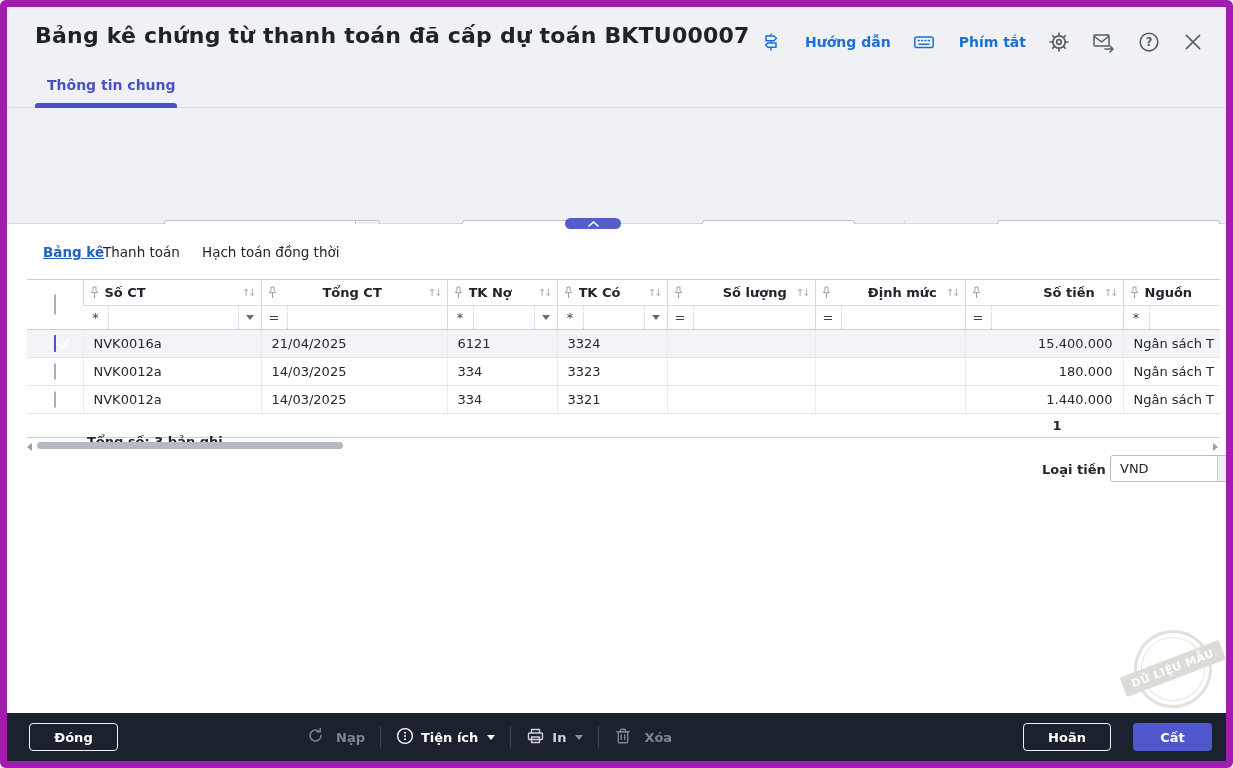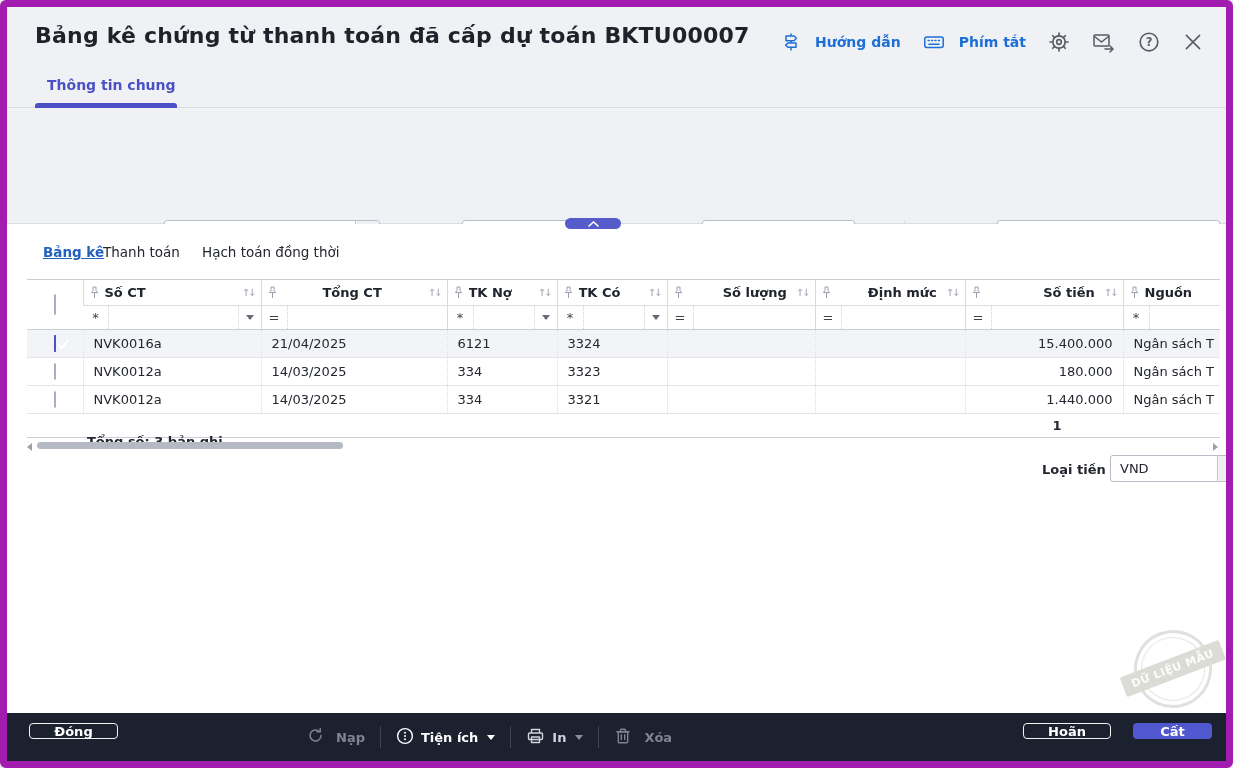--- a/index.html
+++ b/index.html
@@ -4,21 +4,21 @@
 <style>
   * { box-sizing: border-box; margin: 0; padding: 0; }
   body { margin:0; background:#e9eaee; font-family:"DejaVu Sans","Liberation Sans",sans-serif; }
   .window { position:relative; width:1233px; height:768px; background:#fff; border:7px solid #a21caf;
             border-radius:6px; overflow:hidden; color:#23262e; }
 
   
   .hdr { position:absolute; top:0; left:0; right:0; height:101px; background:#f0f1f5; border-bottom:1px solid #d9dce3; }
   .title { position:absolute; left:28px; top:16px; font-size:22px; font-weight:700; color:#1e222a; letter-spacing:.2px; }
   .hdr-actions { position:absolute; right:22px; top:20px; display:flex; align-items:center; gap:22px; height:30px; }
-  .hlink { display:flex; align-items:center; gap:14px; color:#1b6fd6; font-size:14px; font-weight:600; cursor:pointer; }
+  .hlink { display:flex; align-items:center; gap:24px; color:#1b6fd6; font-size:14px; font-weight:600; cursor:pointer; }
   .hicon { display:flex; align-items:center; cursor:pointer; }
   .main-tab { position:absolute; left:40px; top:70px; font-size:14px; font-weight:700; color:#4b51c5; cursor:pointer; }
   .tab-underline { position:absolute; left:28px; top:96px; width:142px; height:5px; background:#4b51c5; border-radius:3px 3px 0 0; }
 
   
   .formsec { position:absolute; top:101px; left:0; right:0; height:116px; background:#f0f1f5; border-bottom:1px solid #d9dce3; }
   .flabel { position:absolute; font-size:13px; font-weight:700; color:#23262e; white-space:nowrap; }
   .fbox { position:absolute; height:27px; background:#fff; border:1px solid #b9bec9; border-radius:3px;
           display:flex; align-items:center; font-size:13px; }
   .fbox input { border:none; outline:none; flex:1; min-width:0; padding:0 9px; background:transparent;
@@ -87,21 +87,21 @@
   
   .stamp { position:absolute; left:1122px; top:618px; width:88px; height:88px; transform:rotate(-21deg); opacity:.9; }
   .ring1 { position:absolute; inset:5px; border:3px solid #dddddb; border-radius:50%; }
   .ring2 { position:absolute; inset:12px; border:1px solid #e2e2df; border-radius:50%; }
   .band  { position:absolute; left:-9px; right:-9px; top:33px; height:21px; background:#d9d9d3; border-radius:2px;
            display:flex; align-items:center; justify-content:center; color:#fcfcfa; font-size:11px;
            font-weight:700; letter-spacing:.5px; white-space:nowrap; }
 
   
   .footer { position:absolute; left:0; right:0; bottom:0; height:48px; background:#1c2130; }
-  .btn { height:16px; border-radius:4px; font-size:13px; font-weight:600; display:flex;
+  .btn { height:28px; border-radius:4px; font-size:13px; font-weight:600; display:flex;
          align-items:center; justify-content:center; cursor:pointer; }
   .btn-outline { border:1px solid #f2f3f5; color:#fff; background:transparent; }
   #btn-close { position:absolute; left:22px; top:10px; width:89px; }
   #btn-hoan  { position:absolute; left:1016px; top:10px; width:88px; }
   #btn-cat   { position:absolute; left:1126px; top:10px; width:79px; background:#5157cf; color:#fff; font-weight:700; }
   .center-tools { position:absolute; left:300px; top:0; height:48px; display:flex; align-items:center; gap:15px; }
   .tool { display:flex; align-items:center; gap:7px; font-size:13px; font-weight:600; cursor:pointer; }
   .tool.lit { color:#fff; }
   .tool.dim { color:#7e8492;gap:12px; }
   .tool.mid { color:#cfd3da; }

